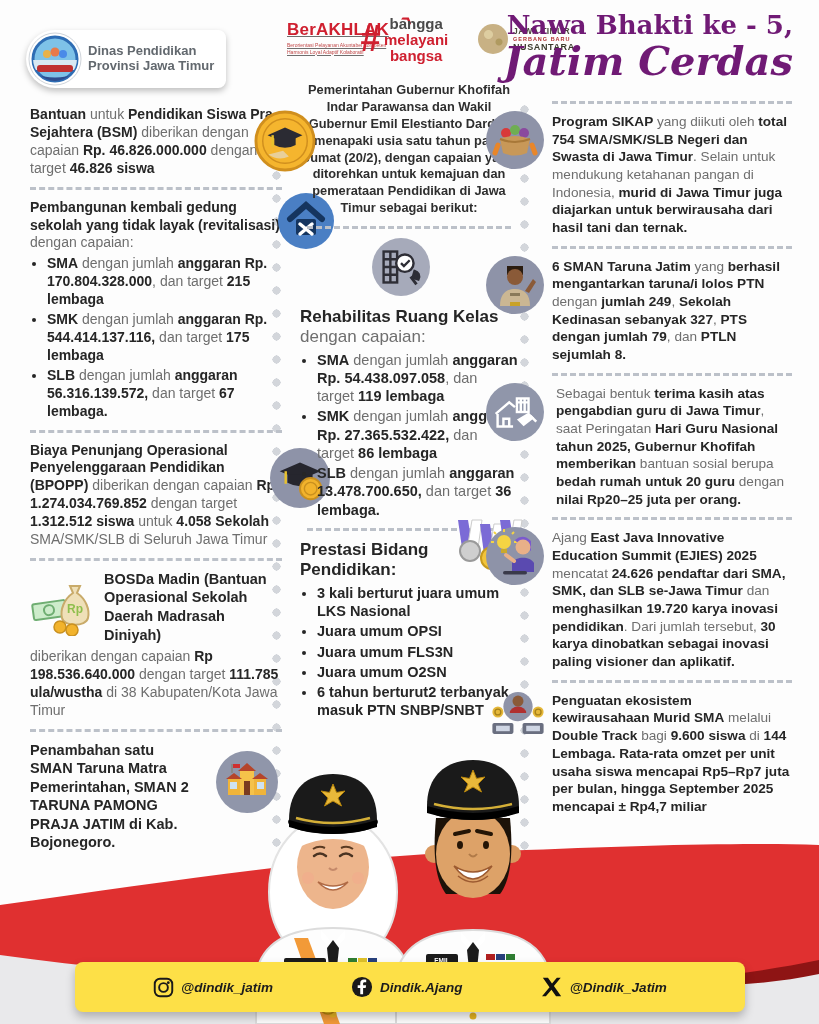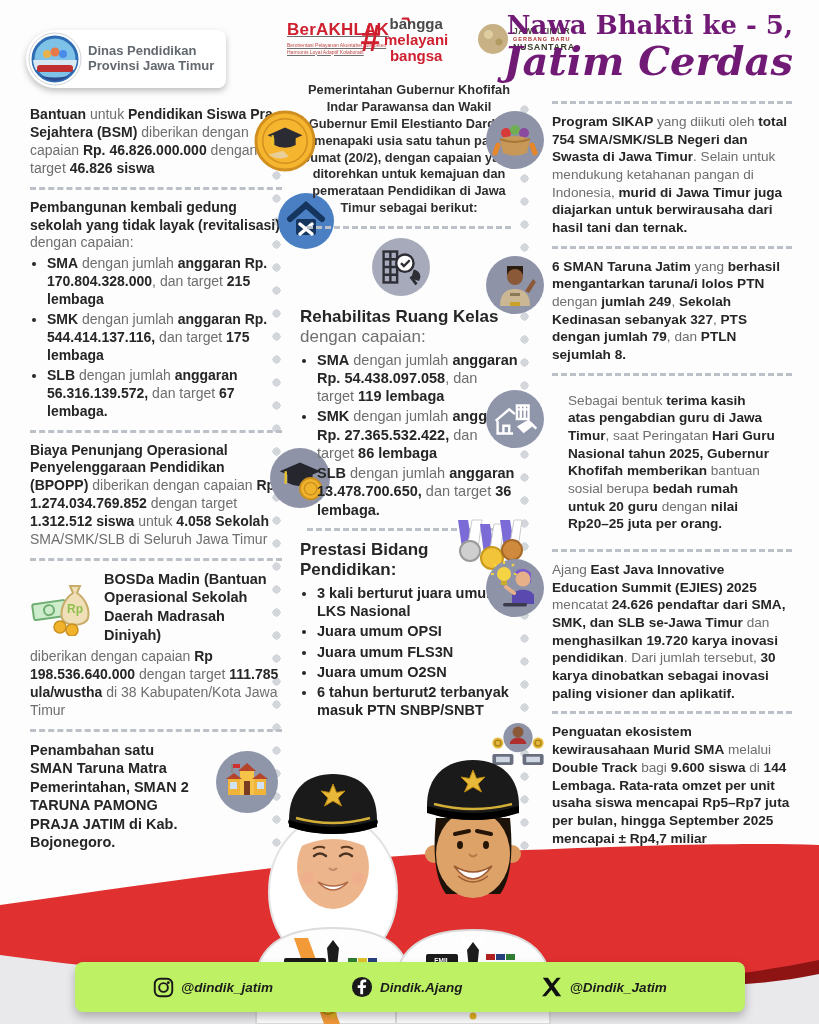--- a/index.html
+++ b/index.html
@@ -68,21 +68,21 @@
   .prestasi li{font-size:15px;}
   .col-mid li{font-size:14.5px;}
   
   .rblock{position:relative;margin-left:0;}
   .ric{position:absolute;left:-66px;top:-2px;}
   
   .wave{position:absolute;left:0;top:724px;width:819px;height:300px;z-index:2;}
   
   .figures{position:absolute;left:228px;top:742px;width:345px;height:282px;z-index:4;}
   
-  .social{position:absolute;left:75px;top:962px;width:670px;height:50px;background:#bef264;
+  .social{position:absolute;left:75px;top:962px;width:670px;height:50px;background:#fde047;
           border-radius:8px;box-shadow:0 5px 10px rgba(0,0,0,.25);z-index:10;
           display:flex;align-items:center;justify-content:space-evenly;}
   .sitem{display:flex;align-items:center;gap:7px;cursor:pointer;}
   .sitem .lbl{font-size:13.5px;font-weight:700;font-style:italic;color:#1c1c1c;}
 </style>
 </head>
 <body>
 
 <div class="page">
 
@@ -318,21 +318,21 @@
             <path d="M10 32 L24 20 L30 25"></path>
               <path d="M12 32 V45 H28"></path>
             <path d="M18 45 v-8 h6 v8"></path>
             <rect x="32" y="16" width="12" height="14"></rect>
               <path d="M32 20 h12 M36 16 v14 M40 16 v14"></path>
             <path d="M34 38 l10 -6 l4 4 l-9 7 z" fill="#fff"></path>
               <path d="M46 34 l6 6"></path>
           </g>
           </svg>
       </span>
-      <p style="margin:16px"><span>Sebagai bentuk </span><span class="b">terima kasih atas pengabdian guru di Jawa Timur</span><span>, saat Peringatan </span><span class="b">Hari Guru Nasional tahun 2025, Gubernur Khofifah memberikan</span><span> bantuan sosial berupa </span><span class="b">bedah rumah untuk 20 guru</span><span> dengan </span><span class="b">nilai Rp20–25 juta per orang.</span></p>
+      <p style="margin:4px"><span>Sebagai bentuk </span><span class="b">terima kasih atas pengabdian guru di Jawa Timur</span><span>, saat Peringatan </span><span class="b">Hari Guru Nasional tahun 2025, Gubernur Khofifah memberikan</span><span> bantuan sosial berupa </span><span class="b">bedah rumah untuk 20 guru</span><span> dengan </span><span class="b">nilai Rp20–25 juta per orang.</span></p>
     </div>
     <div class="sep"></div>
     <div class="block rblock">
       <span class="ric">
         <svg width="58" height="58" viewBox="0 0 58 58">
             <circle cx="29" cy="29" r="29" fill="#8e93a8"></circle>
           <circle cx="18" cy="15" r="7" fill="#f5d443"></circle>
             <rect x="15" y="22" width="6" height="4" fill="#caa92c"></rect>
           <path d="M18 5 v-3 M8 15 h-3 M28 15 h3 M10 7 l-2 -2 M26 7 l2 -2" stroke="#f5d443" stroke-width="2"></path>
           <path d="M29 13 q8 -7 16 1 l0 10 q-4 -2 -4 -7 q-7 3 -12 -4" fill="#7a5acd"></path>

